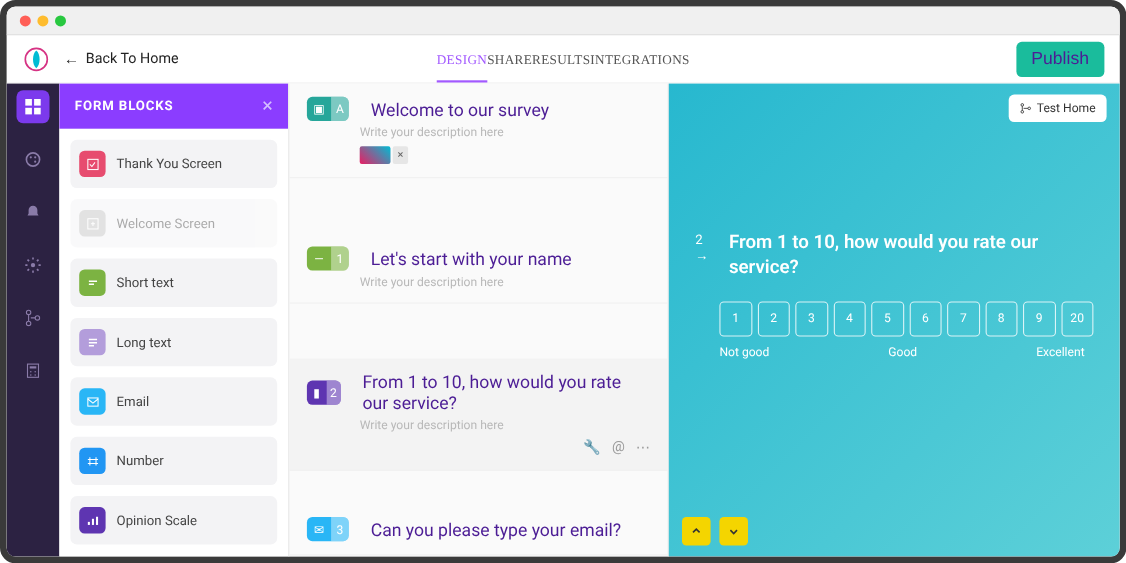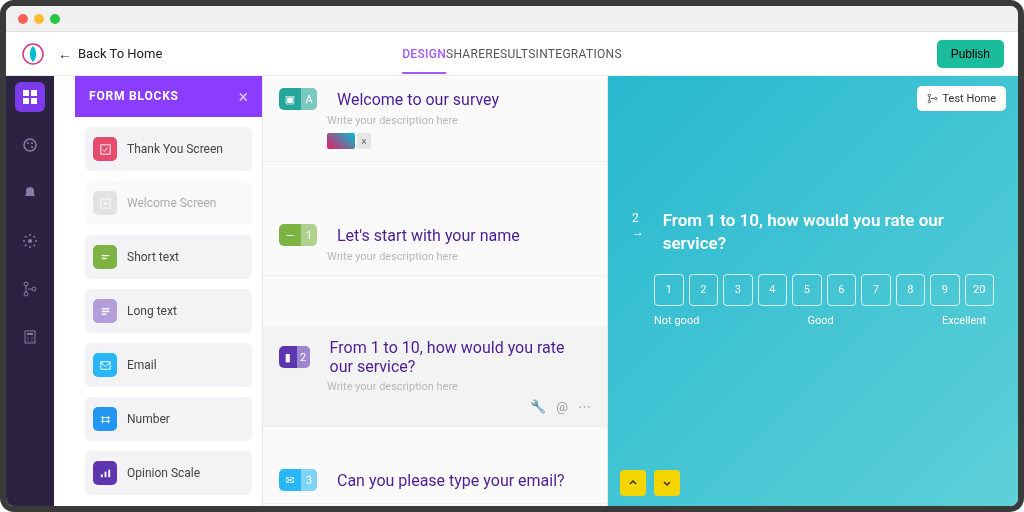--- a/index.html
+++ b/index.html
@@ -9,32 +9,32 @@
   .mac-dot { width: 10px; height: 10px; border-radius: 50%; }
   .dot-red { background: #ff5f57; }
   .dot-yellow { background: #febc2e; }
   .dot-green { background: #28c840; }
 
   .header { height: 44px; display: flex; align-items: center; padding: 0 14px; border-bottom: 1px solid #eee; gap: 8px; }
   .logo { width: 26px; height: 26px; border-radius: 50%; display: flex; align-items: center; justify-content: center; }
   .logo svg { width: 24px; height: 24px; }
   .back { display: flex; align-items: center; gap: 6px; font-size: 13px; color: #222; cursor: pointer; margin-left: 4px; }
   .back .arrow { font-size: 14px; }
-  .tabs { display: flex; position: absolute; left: 50%; transform: translateX(-50%); }
+  .tabs { display: flex; position: absolute; left: 50%; transform: translateX(-50%); font-family: Liberation Serif, serif; }
   .tab { font-size: 12px; letter-spacing: 0.3px; color: #555; cursor: pointer; padding: 14px 0 11px; }
   .tab.active { color: #a259ff; border-bottom: 2px solid #a259ff; font-weight: 500; }
-  .publish-btn { margin-left: auto; background: #1abc9c; color: #000000; border: none; padding: 7px 14px; border-radius: 5px; font-size: 12px; cursor: pointer; }
+  .publish-btn { margin-left: auto; background: #1abc9c; color: #4c1d95; border: none; padding: 7px 14px; border-radius: 5px; font-size: 16px; cursor: pointer; }
 
   .body { display: flex; height: 430px; }
   .iconbar { width: 48px; background: #2c2242; display: flex; flex-direction: column; align-items: center; padding-top: 6px; gap: 18px; }
   .iconbar-item { width: 30px; height: 30px; display: flex; align-items: center; justify-content: center; color: #8a7ba8; cursor: pointer; border-radius: 6px; }
   .iconbar-item.active { background: #7c3aed; color: #fff; }
   .iconbar-item svg { width: 16px; height: 16px; }
 
-  .blocks-panel { width: 208px; background: #fff; display: flex; flex-direction: column; padding-left: 21px; }
+  .blocks-panel { width: 208px; background: #fff; display: flex; flex-direction: column; }
   .blocks-header { background: #8b3dff; color: #fff; padding: 10px 14px; display: flex; align-items: center; justify-content: space-between; }
   .blocks-header .title { font-size: 12px; font-weight: 700; letter-spacing: 0.8px; line-height: 1.2; }
   .blocks-header .close { font-size: 18px; cursor: pointer; color: #d4bfff; }
   .blocks-list { padding: 10px 10px; display: flex; flex-direction: column; gap: 10px; overflow-y: auto; }
   .block-item { display: flex; align-items: center; gap: 10px; background: #f3f3f5; border-radius: 6px; padding: 10px 8px; cursor: pointer; }
   .block-item.disabled { opacity: 0.45; }
   .block-icon { width: 24px; height: 24px; border-radius: 5px; display: flex; align-items: center; justify-content: center; color: #fff; flex-shrink: 0; }
   .block-icon svg { width: 13px; height: 13px; }
   .block-label { font-size: 12px; color: #444; }
 

